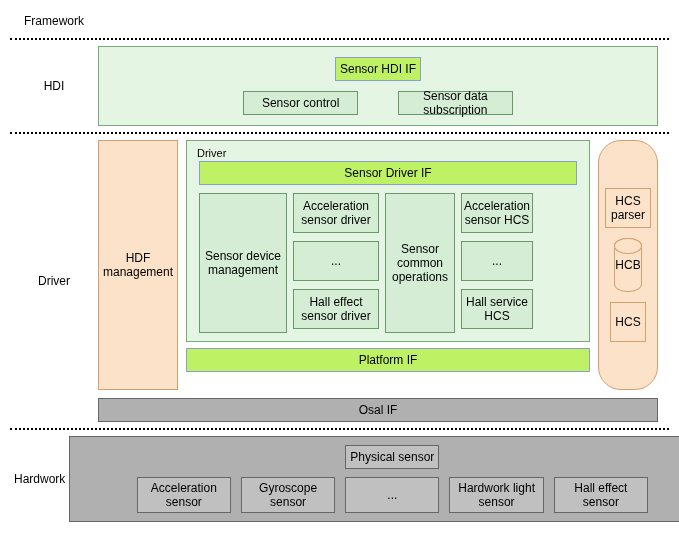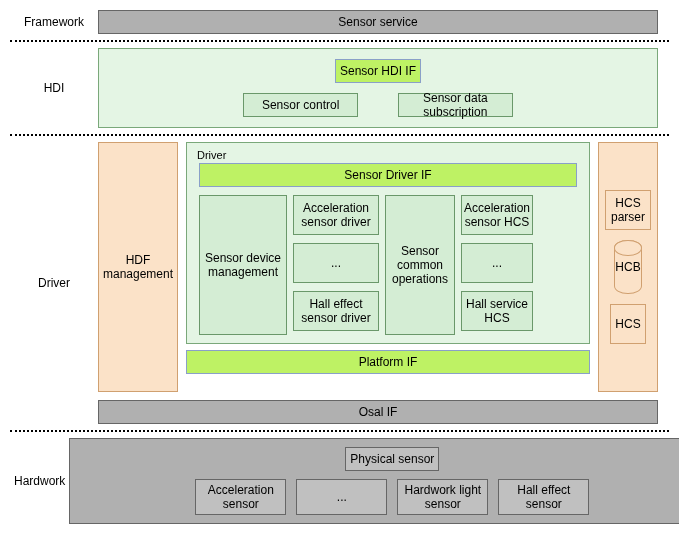--- a/index.html
+++ b/index.html
@@ -119,20 +119,21 @@
     flex-direction: column;
     gap: 8px;
   }
   .col-hcs .box { height: 40px; }
   .hcs-side {
     width: 60px;
     display: flex;
     flex-direction: column;
     gap: 10px;
     padding: 8px 6px;
+    border-radius: 23px;
   }
   .hcs-side .box { height: 40px; }
   .cylinder {
     position: relative;
     height: 54px;
     border: 1px solid #d0a070;
     border-radius: 50% / 15%;
     background: #fbe2c8;
     display: flex;
     align-items: center;
@@ -171,23 +172,20 @@
   .sensor-row .box {
     flex: 1;
     height: 36px;
   }
 </style>
 </head>
 <body>
 
 <div class="row">
   <div class="label-col">Framework</div>
-  <div class="content-col">
-    <div class="box gray-box framework-box">Sensor service</div>
-  </div>
 </div>
 <div class="dotted"></div>
 
 <div class="row">
   <div class="label-col">HDI</div>
   <div class="content-col">
     <div class="box green-box hdi-outer" style="display:flex;">
       <div class="box blue-box" style="height:24px;">Sensor HDI IF</div>
       <div class="hdi-row2">
         <div class="box green-inner">Sensor control</div>
@@ -238,19 +236,20 @@
 </div>
 <div class="dotted"></div>
 
 <div class="row">
   <div class="label-col">Hardwork</div>
   <div class="content-col">
     <div class="box gray-box hardwork-outer" style="display:flex;">
       <div class="box gray-light" style="height:24px;">Physical sensor</div>
       <div class="sensor-row">
         <div class="box gray-light">Acceleration sensor</div>
+        <div class="box gray-light">Gyroscope sensor</div>
         <div class="box gray-light">...</div>
         <div class="box gray-light">Hardwork light sensor</div>
         <div class="box gray-light">Hall effect sensor</div>
       </div>
     </div>
   </div>
 </div>
 
 </body></html>

